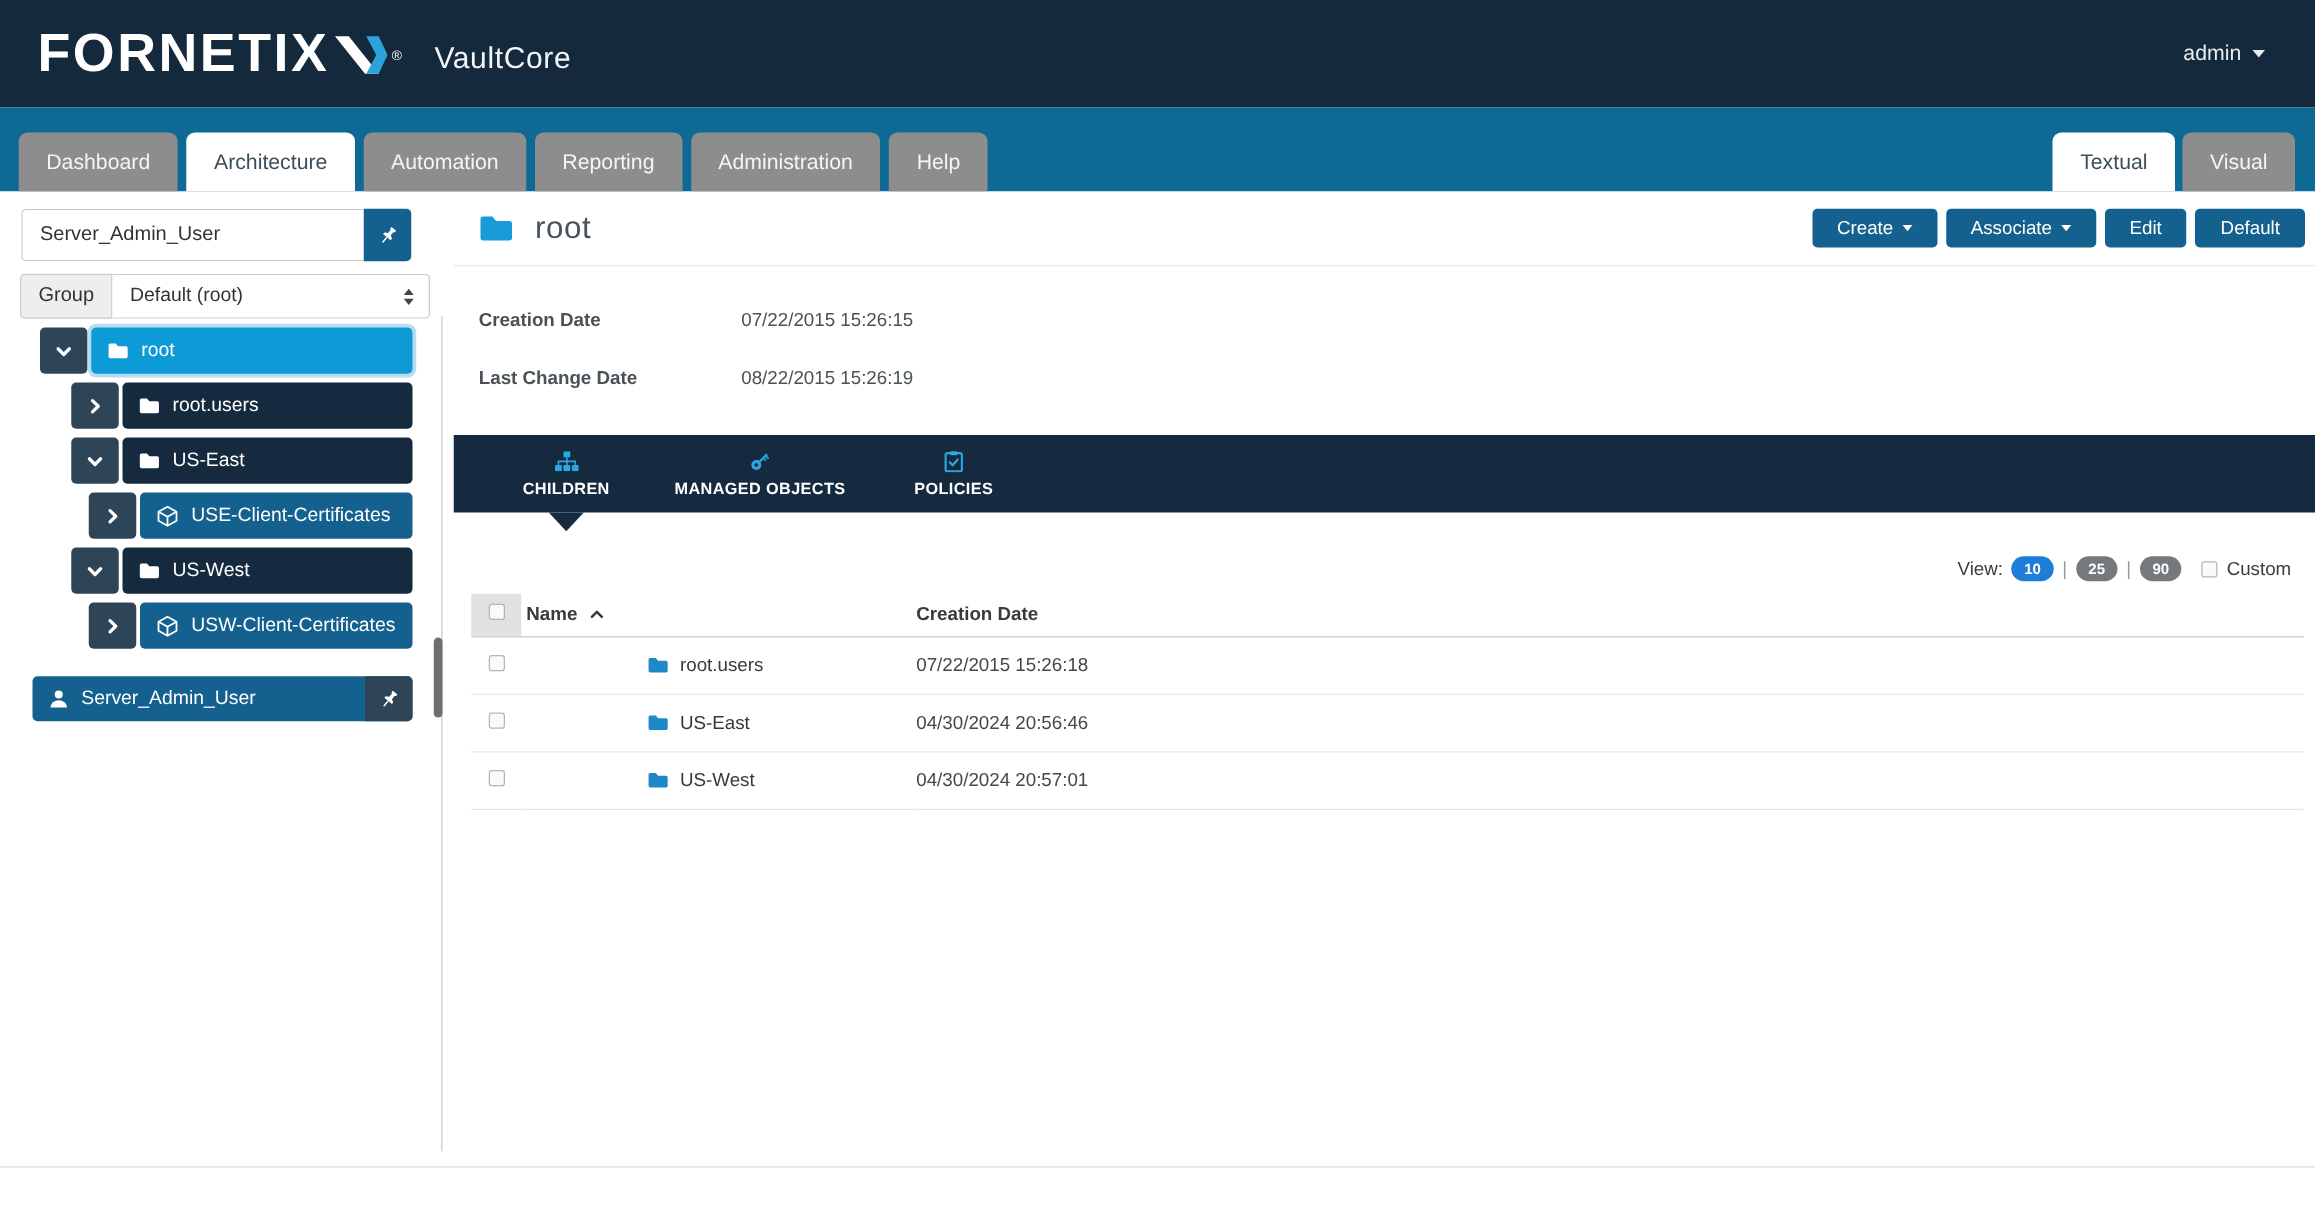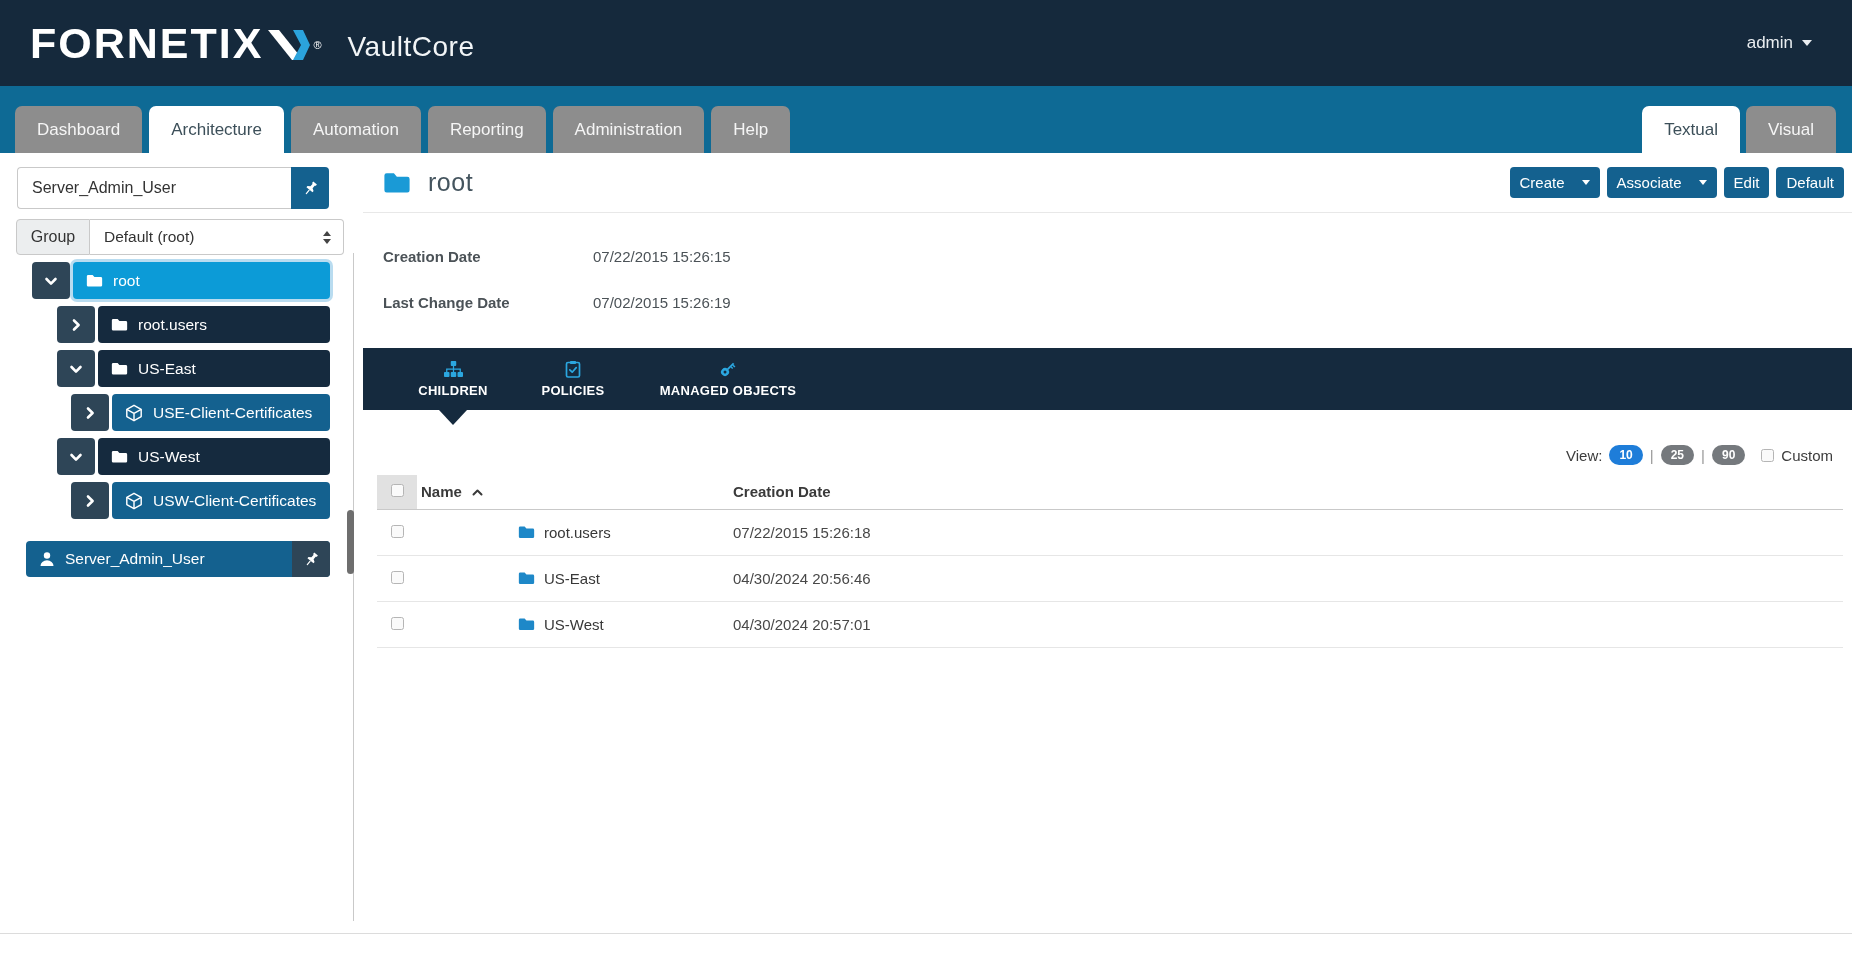--- a/index.html
+++ b/index.html
@@ -4,21 +4,21 @@
 <style>
   * { margin:0; padding:0; box-sizing:border-box; }
   html,body { width:1852px; height:978px; background:#fff; font-family:"Liberation Sans", sans-serif; overflow:hidden; position:relative; }
 
   
   .app-header { height:86px; background:#15293C; display:flex; align-items:center; padding:0 40px 0 30px; }
   .brand { display:flex; align-items:center; }
   .brand-word { color:#fff; font-size:43px; font-weight:800; letter-spacing:2px; line-height:48px; }
   .brand-x { display:inline-block; margin:7px 0 0 3px; }
   .brand-reg { color:#fff; font-size:11px; margin:4px 0 0 3px; }
-  .product-name { color:#f2f5f7; font-size:28px; font-weight:300; letter-spacing:0.5px; margin:8px 0 0 26px; }
+  .product-name { color:#f2f5f7; font-size:24px; font-weight:300; letter-spacing:0.5px; margin:8px 0 0 26px; }
   .user-menu { margin-left:auto; color:#e9edf0; font-size:17px; display:flex; align-items:center; gap:9px; cursor:pointer; }
   .caret-down { width:0; height:0; border-left:5px solid transparent; border-right:5px solid transparent; border-top:6px solid currentColor; display:inline-block; }
 
   
   .navbar { height:67px; background:#0E6A95; display:flex; align-items:flex-end; padding:0 10px 0 15px; }
   .tab { height:47px; display:flex; align-items:center; padding:0 22px; margin-right:7px; background:#8d8d8d; color:#f5f5f5; font-size:17px; border-radius:7px 7px 0 0; cursor:pointer; white-space:nowrap; }
   .tab.active { background:#fff; color:#3c4f59; }
   .mode-tabs { margin-left:auto; display:flex; }
   .mode-tabs .tab { margin-right:6px; }
 
@@ -50,21 +50,21 @@
 
   .pinned { position:absolute; left:26px; top:388px; width:304px; height:36px; background:#14618F; border-radius:4px; display:flex; align-items:center; color:#fff; font-size:15.5px; cursor:pointer; }
   .pinned .ticon { display:flex; margin:0 10px 0 13px; }
   .pinned .pinbox { margin-left:auto; width:38px; height:36px; background:#2E4557; border-radius:0 4px 4px 0; display:flex; align-items:center; justify-content:center; cursor:pointer; }
 
   
   .main { flex:1; padding-left:9px; position:relative; }
   .title-row { height:60px; display:flex; align-items:center; padding:0 8px 0 20px; border-bottom:1px solid #e8e8e8; }
   .title-row .obj-title { font-size:25px; color:#44545e; letter-spacing:0.5px; margin-left:17px; }
   .actions { margin-left:auto; display:flex; gap:7px; }
-  .btn { height:31px; background:#14618F; color:#fff; border:none; border-radius:4px; font-size:15px; font-family:inherit; padding:0 10px; display:flex; align-items:center; gap:17px; cursor:pointer; }
+  .btn { height:31px; background:#14618F; color:#fff; border:none; border-radius:4px; font-size:15px; font-family:inherit; padding:0 20px; display:flex; align-items:center; gap:7px; cursor:pointer; }
   .btn .caret-down { border-left-width:4.5px; border-right-width:4.5px; border-top-width:5px; }
 
   .details { padding:35px 0 0 20px; }
   .detail-row { margin-bottom:28px; height:18px; display:flex; font-size:15px; color:#4b5257; }
   .detail-row .dlabel { width:210px; font-weight:bold; }
 
   .tabstrip { margin-top:36px; height:62px; background:#152A3E; display:flex; padding-left:30px; position:relative; }
   .ctab { width:120px; display:flex; flex-direction:column; align-items:center; justify-content:center; gap:5px; color:#fff; cursor:pointer; }
   .ctab.wide { width:190px; }
   .ctab .clabel { font-size:13px; font-weight:bold; letter-spacing:0.3px; }
@@ -344,48 +344,48 @@
       </div>
     </div>
 
     <div class="details">
       <div class="detail-row">
         <span class="dlabel">Creation Date</span>
         <span>07/22/2015 15:26:15</span>
       </div>
       <div class="detail-row">
         <span class="dlabel">Last Change Date</span>
-        <span>07/02/2015 15:26:19</span>
+        <span>08/22/2015 15:26:19</span>
       </div>
     </div>
 
     <div class="tabstrip">
       <div class="ctab">
         <span class="cicon">
             <svg width="19" height="16" viewBox="0 0 18 15">
               <use href="#i-sitemap"></use>
             </svg>
           </span>
         <span class="clabel">CHILDREN</span>
       </div>
+      <div class="ctab wide">
+        <span class="cicon">
+            <svg width="20" height="20" viewBox="0 0 20 20">
+              <use href="#i-key"></use>
+            </svg>
+          </span>
+        <span class="clabel">MANAGED OBJECTS</span>
+      </div>
       <div class="ctab">
         <span class="cicon">
             <svg width="16" height="18" viewBox="0 0 16 18">
               <use href="#i-clipboard"></use>
             </svg>
           </span>
         <span class="clabel">POLICIES</span>
-      </div>
-      <div class="ctab wide">
-        <span class="cicon">
-            <svg width="20" height="20" viewBox="0 0 20 20">
-              <use href="#i-key"></use>
-            </svg>
-          </span>
-        <span class="clabel">MANAGED OBJECTS</span>
       </div>
       <i class="strip-pointer"></i>
     </div>
 
     <div class="view-row">
       <span>View:</span>
       <span class="pill on">10</span>
       <span class="vsep">|</span>
       <span class="pill off">25</span>
       <span class="vsep">|</span>

